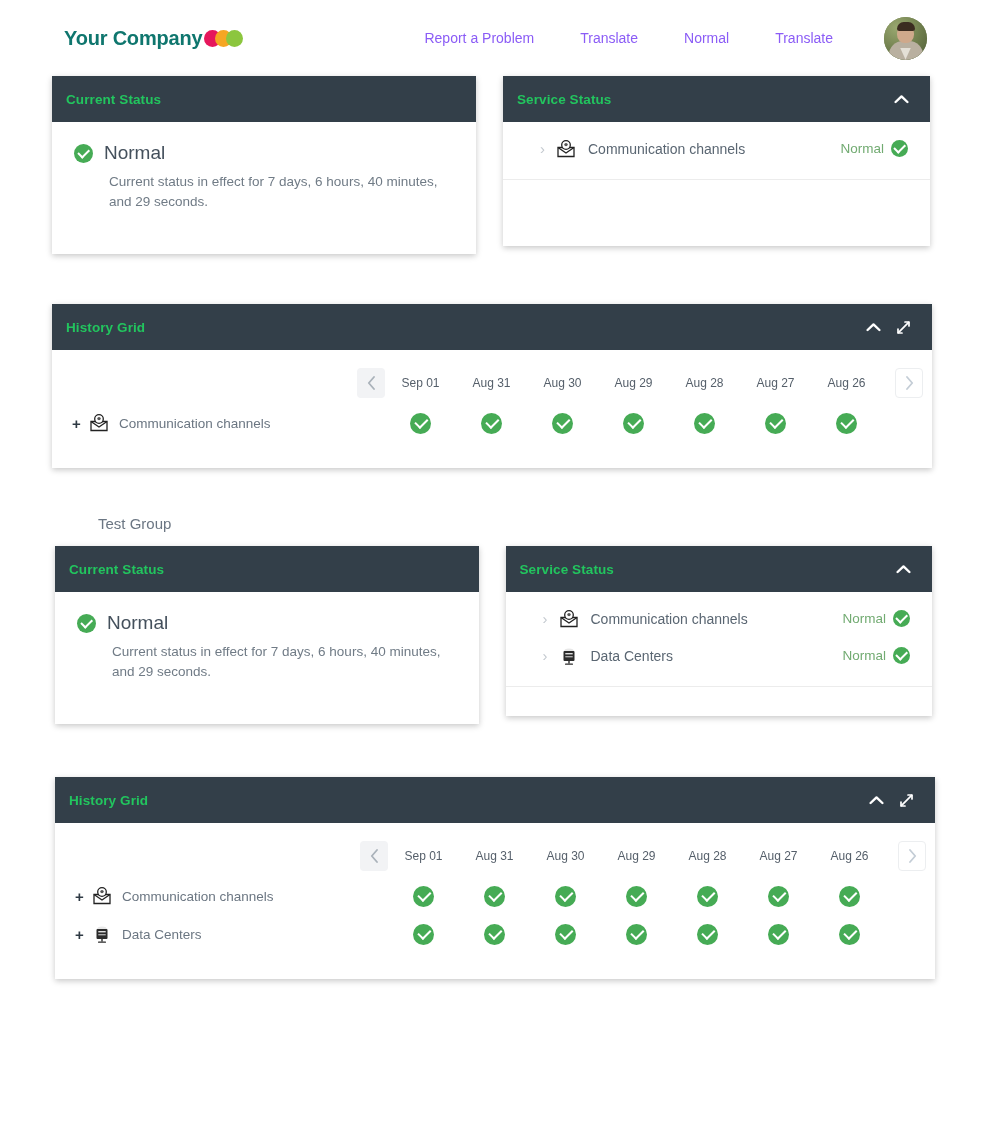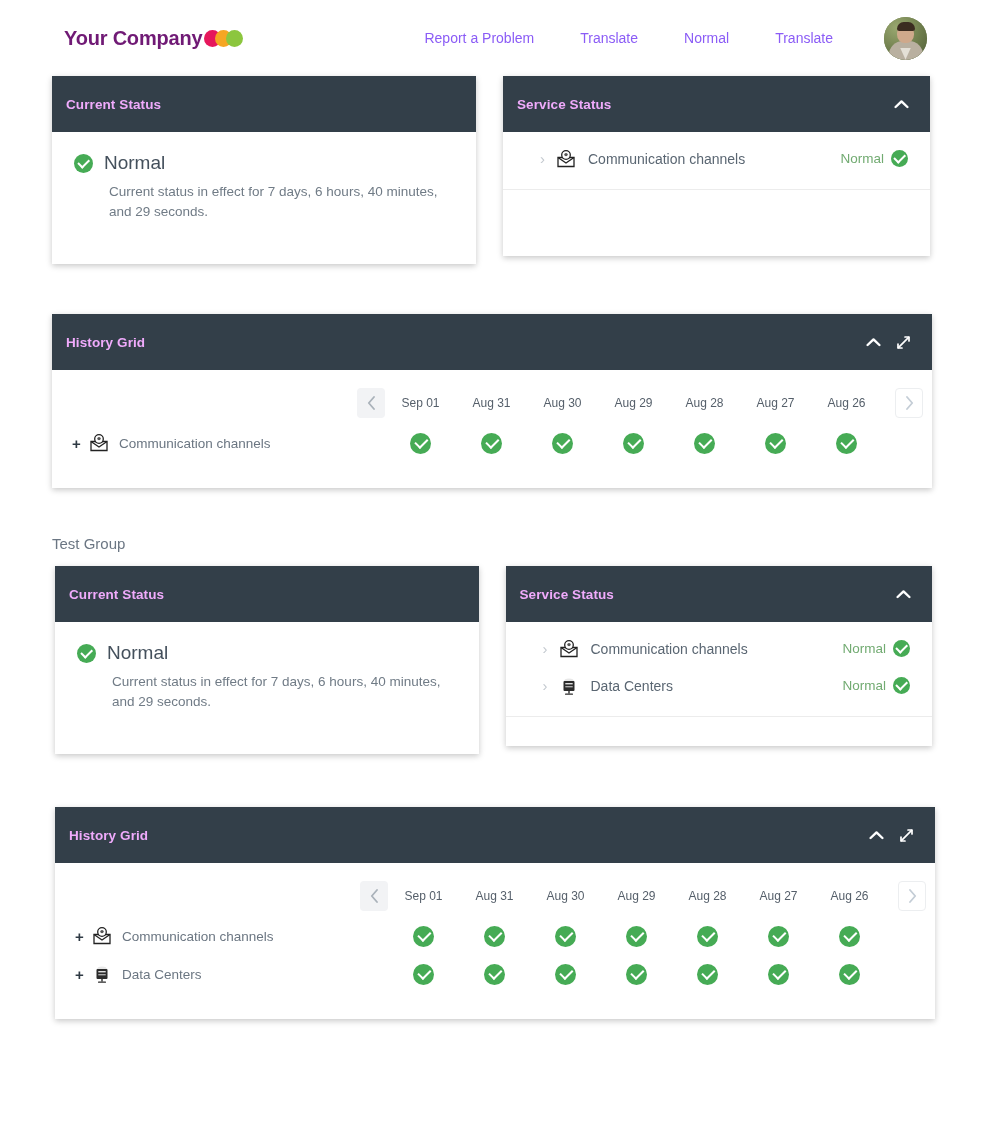--- a/index.html
+++ b/index.html
@@ -23,21 +23,21 @@
     position: relative;
   }
   .logo {
     display: flex;
     align-items: center;
     gap: 0;
   }
   .logo-text {
     font-size: 20px;
     font-weight: bold;
-    color: #701a75;
+    color: #0f766e;
     letter-spacing: -0.2px;
     white-space: nowrap;
   }
   .logo-dots { display: flex; align-items: center; margin-left: 2px; }
   .logo-dots span {
     display: block;
     width: 17px;
     height: 17px;
     border-radius: 50%;
   }
@@ -103,38 +103,38 @@
 
   
   .content { padding: 0 52px; }
 
   .group-title {
     font-size: 15px;
     color: #6b7683;
     margin: 41px 0 14px 0;
     font-weight: normal;
   }
-  .group-title.second { margin-top: 47px; }
+  .group-title.second { margin-top: 47px; margin-left: 46px; }
 
   .row-2col {
     display: flex;
     gap: 27px;
     align-items: flex-start;
   }
 
   
   .card {
     background: #ffffff;
     box-shadow: 0 2px 6px rgba(0,0,0,0.22);
     position: relative;
   }
   .card-head {
     background: #333f49;
-    color: #f0abfc;
-    height: 56px;
+    color: #22c55e;
+    height: 46px;
     display: flex;
     align-items: center;
     padding: 0 20px 0 14px;
   }
   .card-head .title {
     font-size: 13.5px;
     font-weight: bold;
     letter-spacing: 0.1px;
   }
   .head-icons {

